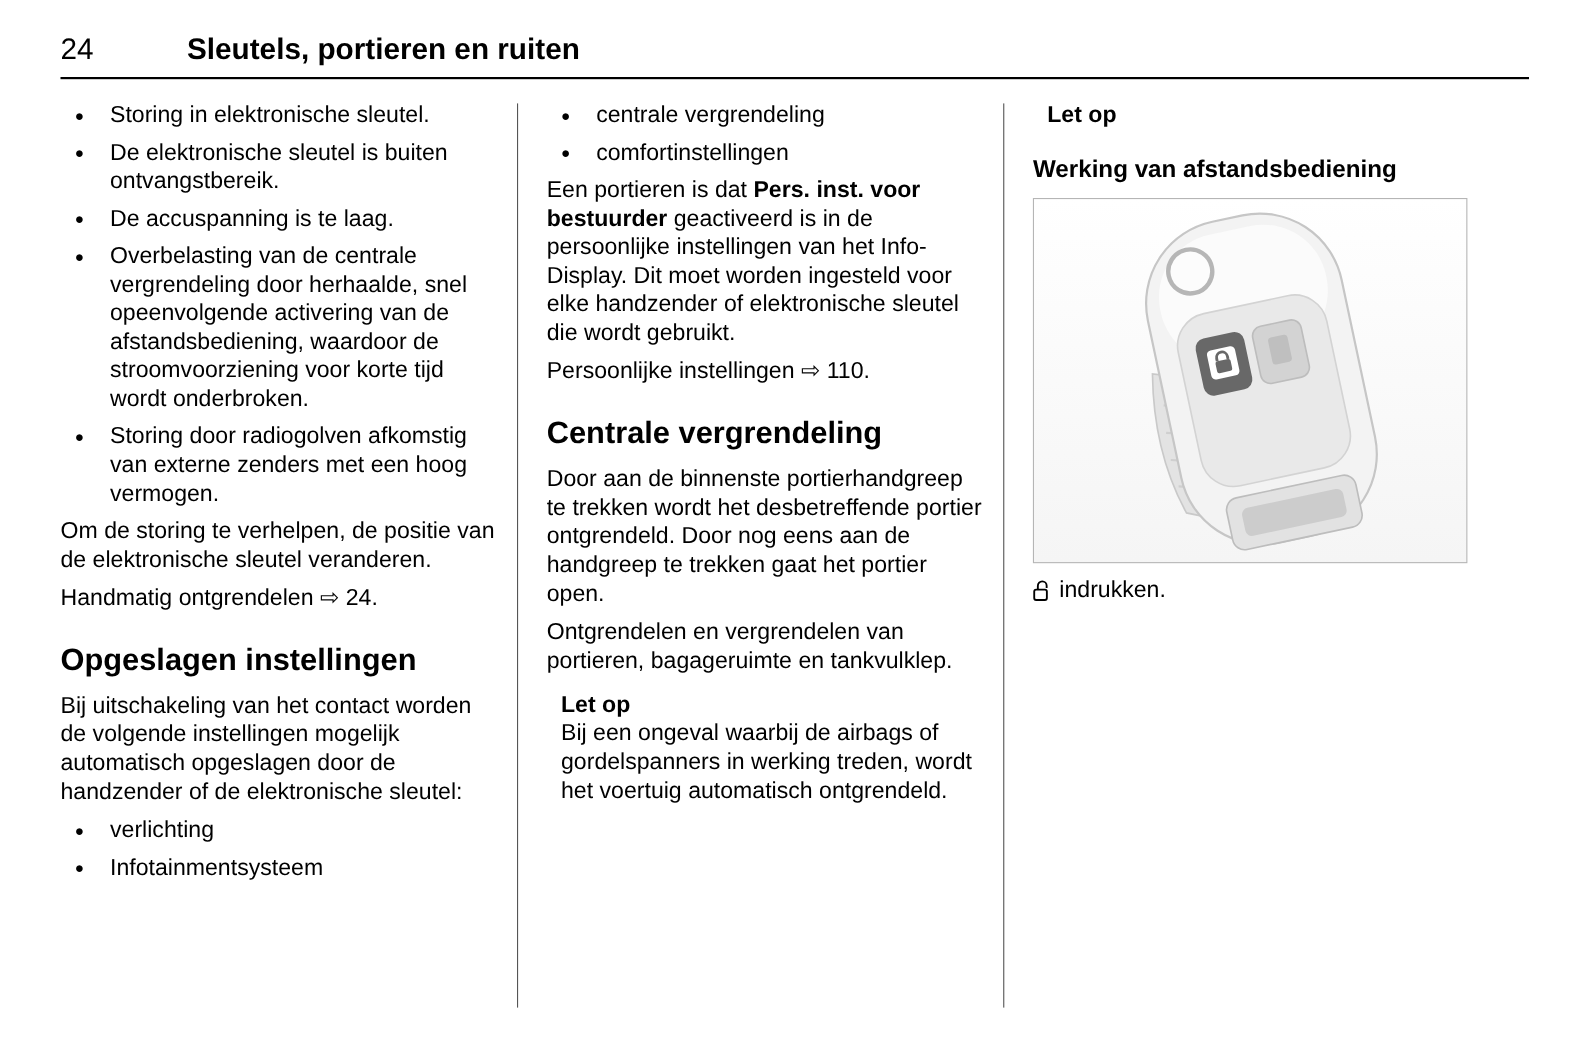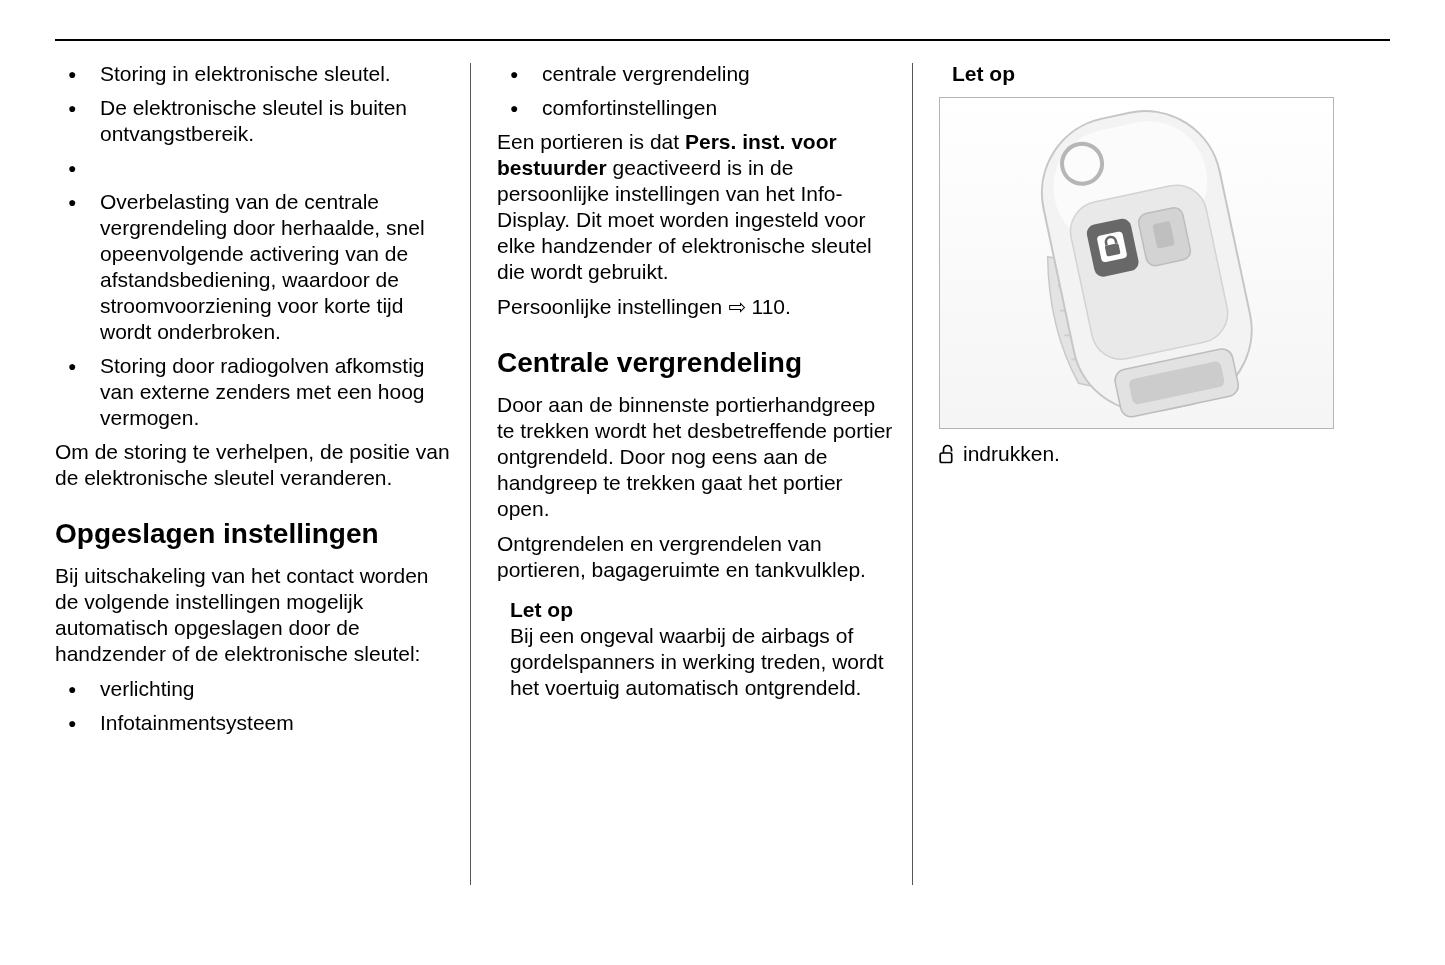--- a/index.html
+++ b/index.html
@@ -39,47 +39,53 @@
     overflow:hidden;
   }
   .caption { display:flex; align-items:center; gap:7px; margin-top:12px; }
   .caption svg { flex:none; display:block; }
 </style>
 </head>
 <body>
 
 <div class="page">
 
+  <div class="header">
+    <span class="page-num">24</span>
+    <span class="page-title">Sleutels, portieren en ruiten</span>
+  </div>
   <hr class="rule">
 
   <div class="columns">
 
     <div class="col">
 
       <div class="bullet">
         <span class="dot">●</span>
         <span>Storing in elektronische sleutel.</span>
       </div>
       <div class="bullet">
         <span class="dot">●</span>
         <span>De elektronische sleutel is buiten ontvangstbereik.</span>
       </div>
       <div class="bullet">
         <span class="dot">●</span>
+        <span>De accuspanning is te laag.</span>
       </div>
       <div class="bullet">
         <span class="dot">●</span>
         <span>Overbelasting van de centrale vergrendeling door herhaalde, snel opeenvolgende activering van de afstandsbediening, waardoor de stroomvoorziening voor korte tijd wordt onderbroken.</span>
       </div>
       <div class="bullet">
         <span class="dot">●</span>
         <span>Storing door radiogolven afkomstig van externe zenders met een hoog vermogen.</span>
       </div>
 
       <p class="para">Om de storing te verhelpen, de positie van de elektronische sleutel veranderen.</p>
+      <p class="para">Handmatig ontgrendelen ⇨ 24.</p>
 
       <h2 class="section">Opgeslagen instellingen</h2>
 
       <p class="para">Bij uitschakeling van het contact worden de volgende instellingen mogelijk automatisch opgeslagen door de handzender of de elektronische sleutel:</p>
 
       <div class="bullet">
         <span class="dot">●</span>
         <span>verlichting</span>
       </div>
       <div class="bullet">
@@ -117,20 +123,21 @@
     </div>
 
     <div class="vdiv"></div>
 
     <div class="col">
 
       <div class="note">
         <h4 class="minor">Let op</h4>
       </div>
 
+      <h3 class="sub">Werking van afstandsbediening</h3>
 
 
       <div class="fig">
         <svg width="393" height="330" viewBox="0 0 393 330">
           <g transform="rotate(-12 200 170)">
 
             <path d="M112 140 q-14 70 4 130 l18 8 q-16 -70 -4 -132 Z" fill="#e3e3e3" stroke="#c9c9c9" stroke-width="1.5"></path>
             <path d="M116 170 l14 4 M113 195 l15 4 M112 220 l15 4 M114 245 l15 4" stroke="#cfcfcf" stroke-width="2" fill="none"></path>
 
             <rect x="118" y="16" width="180" height="298" rx="76" fill="#f3f3f3" stroke="#c6c6c6" stroke-width="2"></rect>

